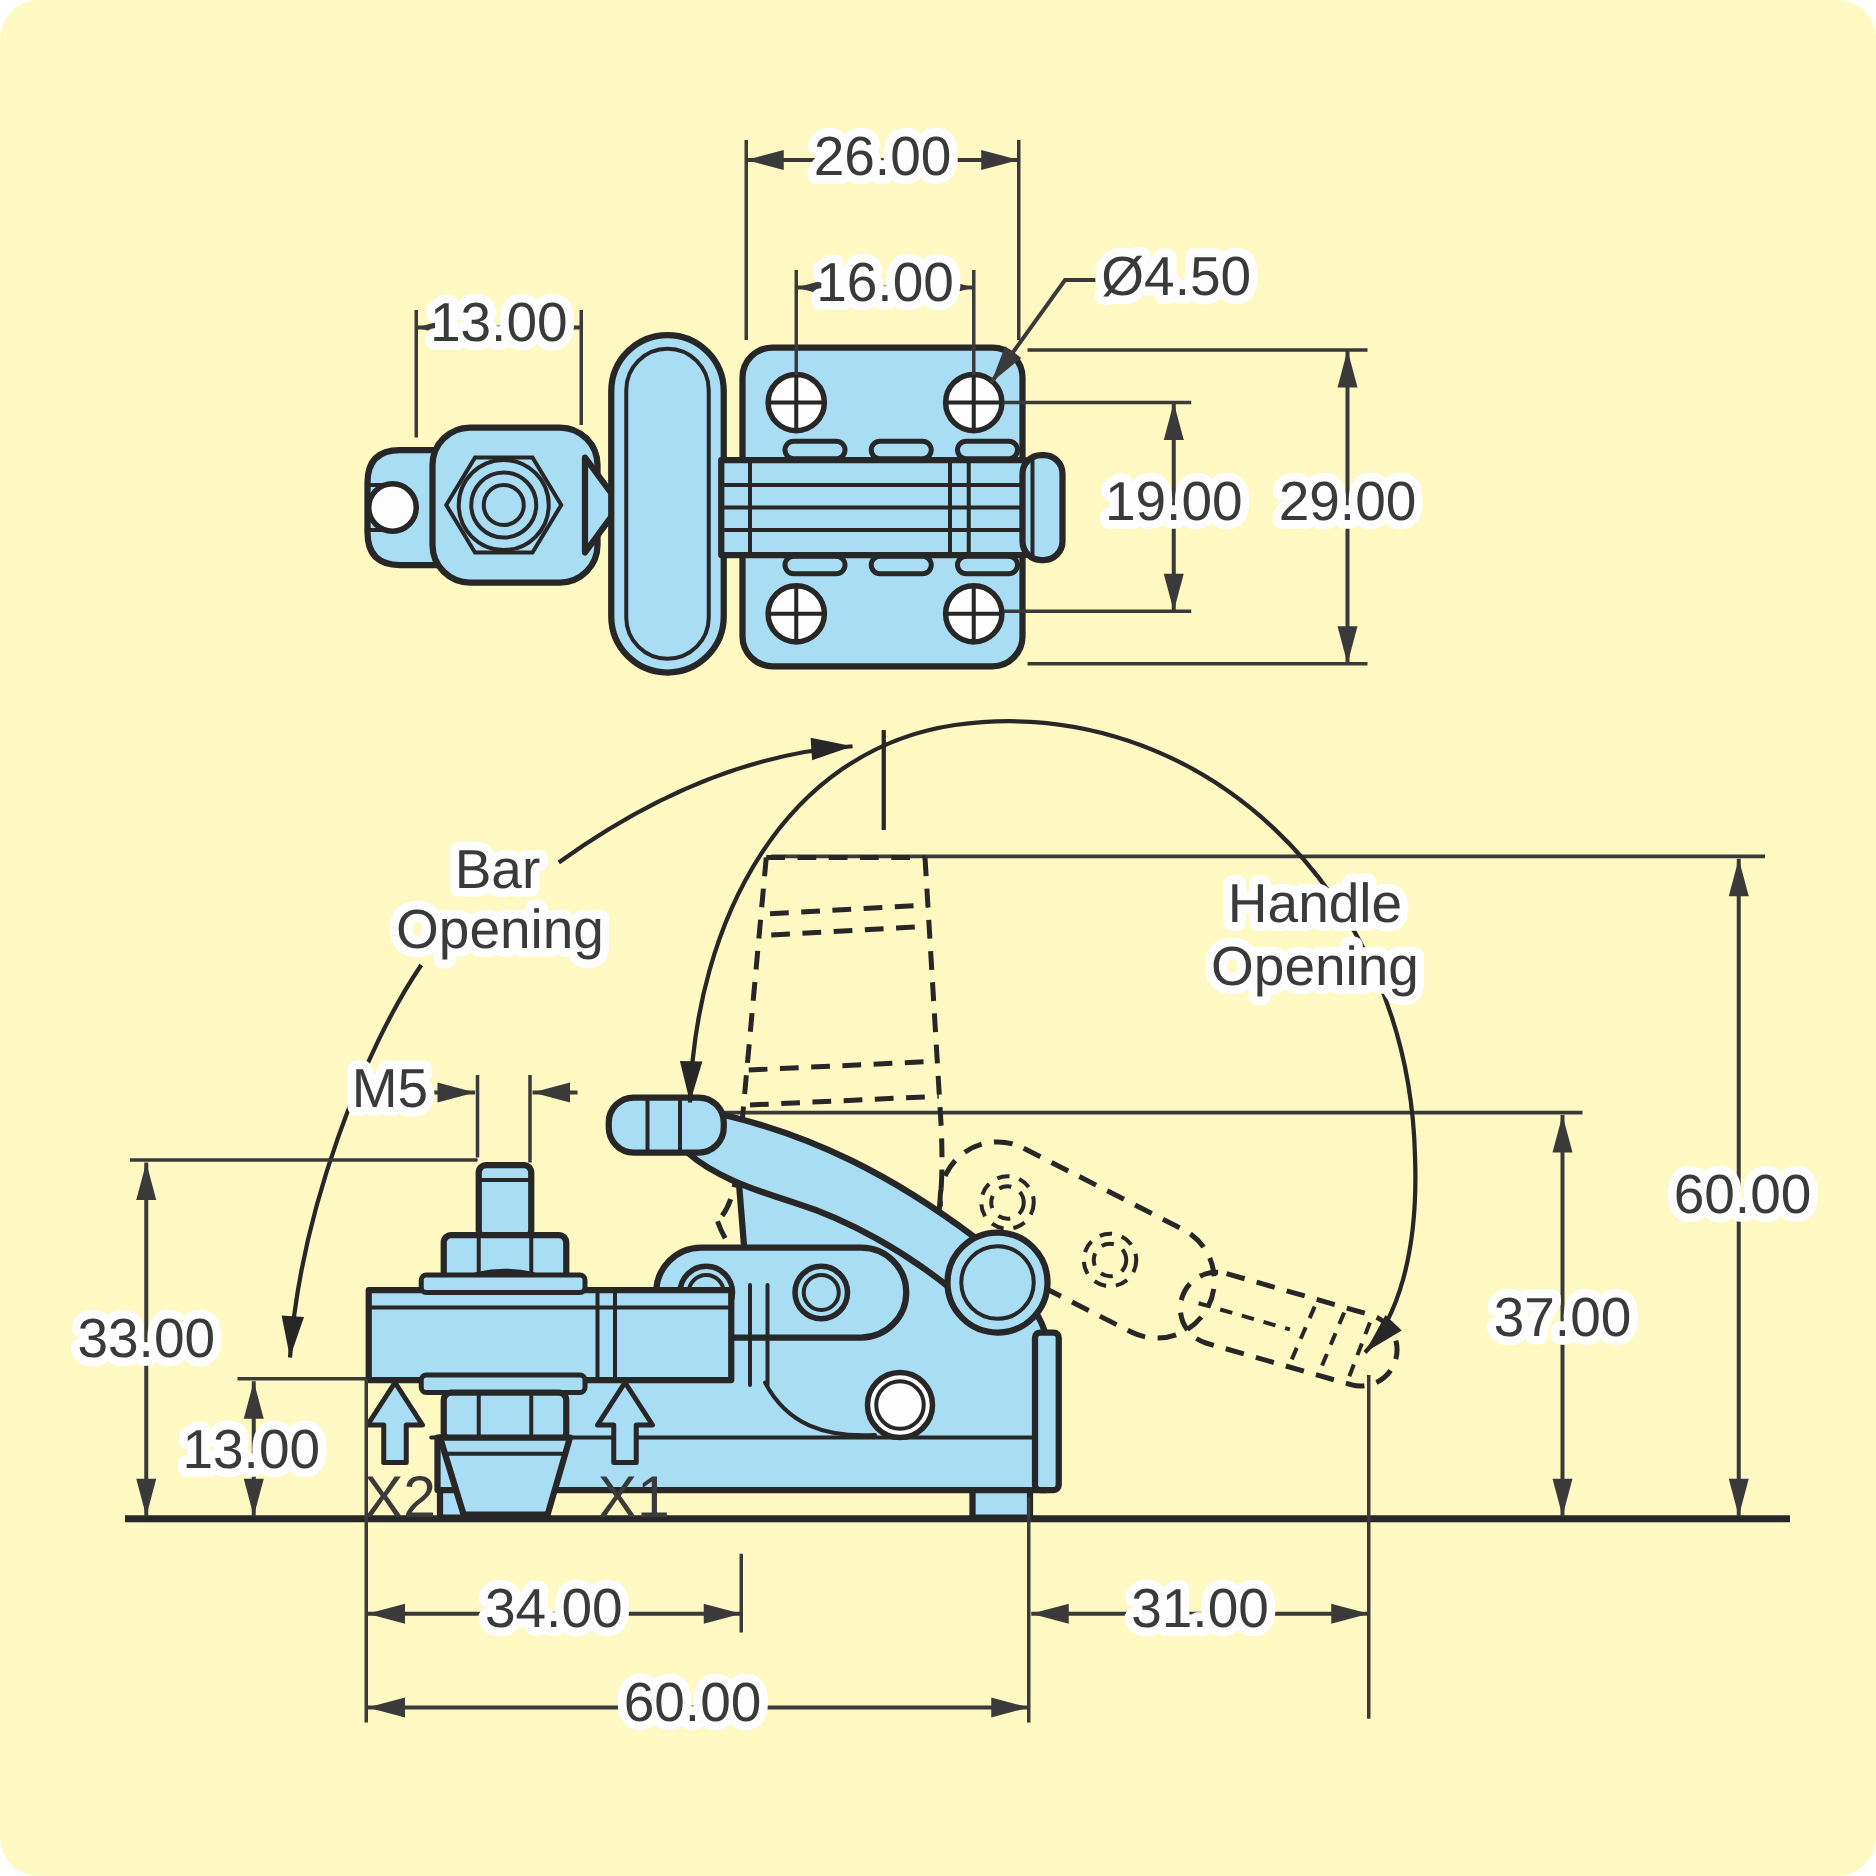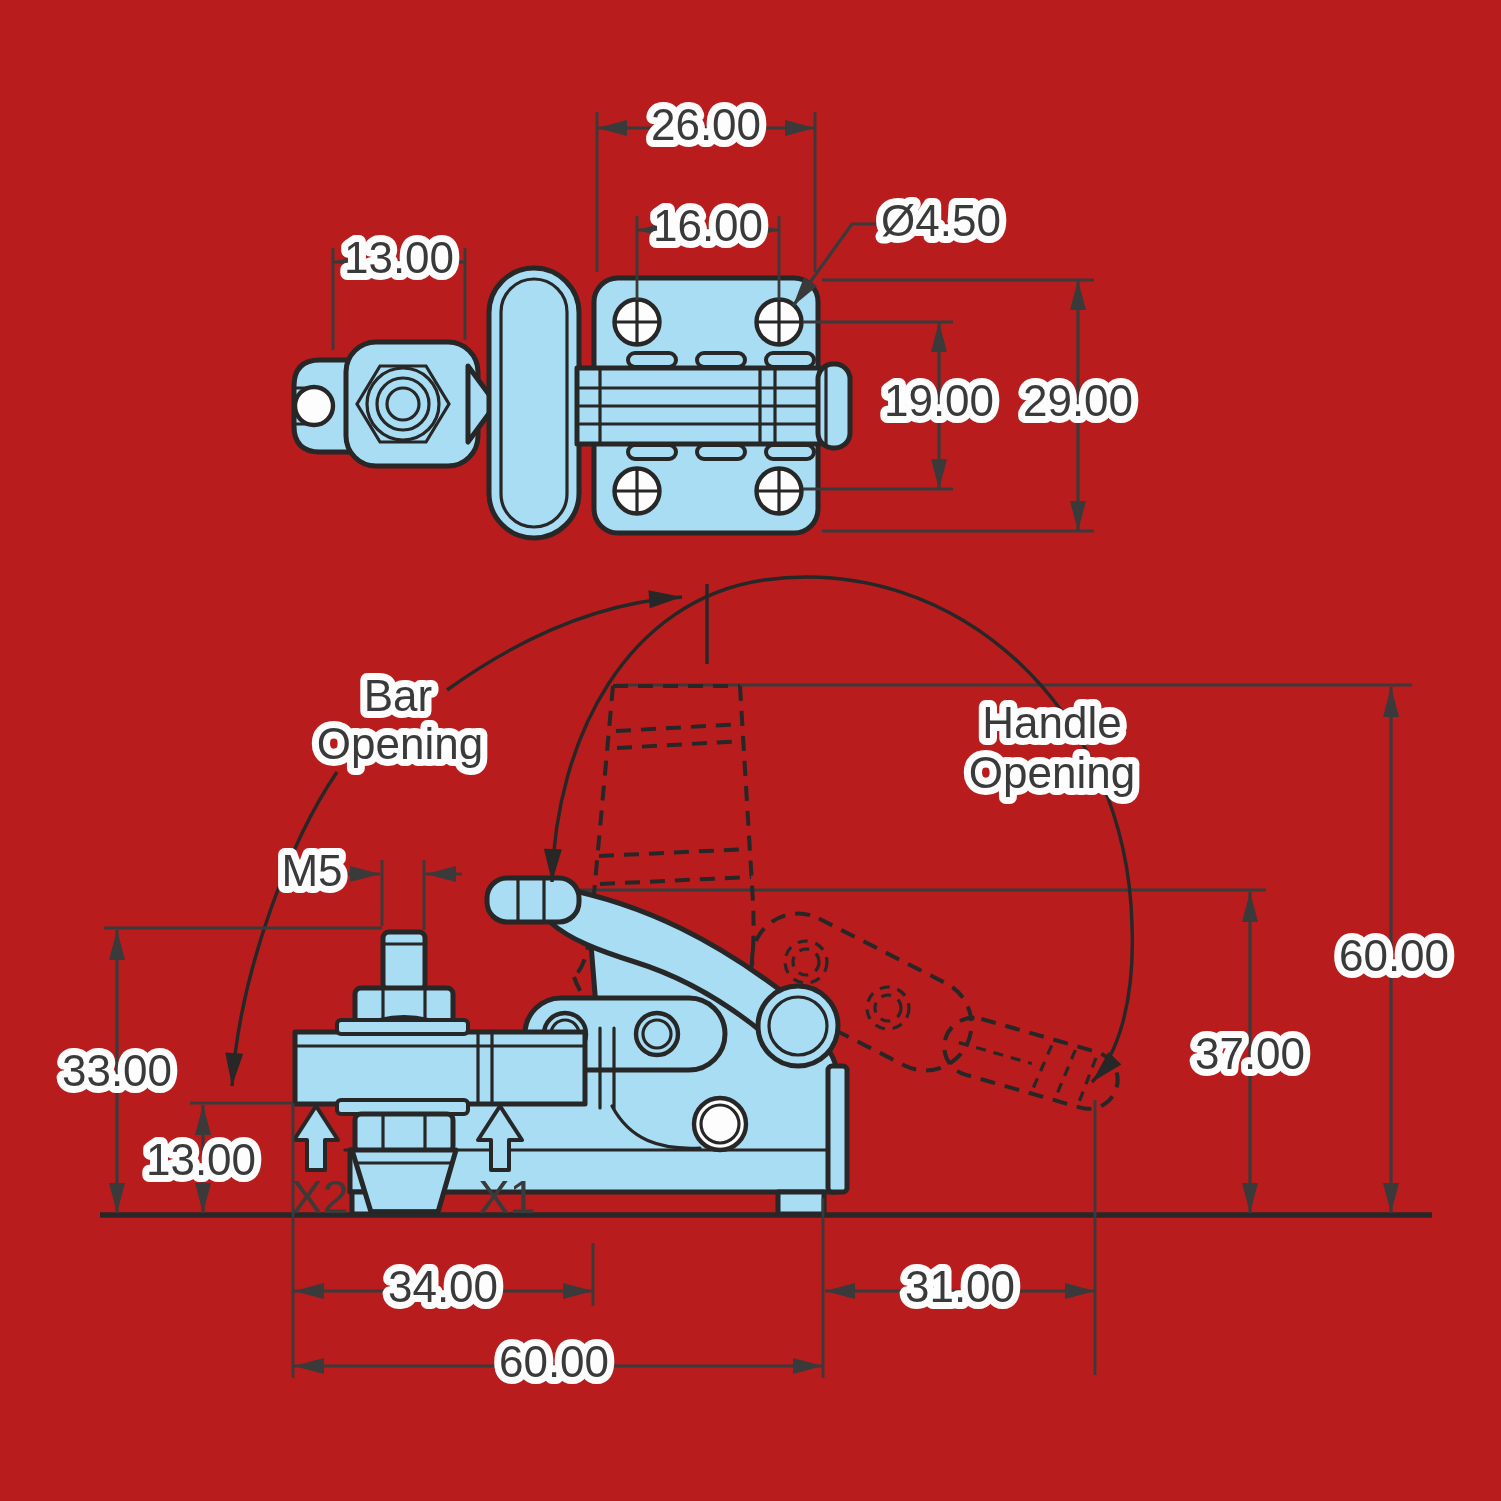--- a/index.html
+++ b/index.html
@@ -1,16 +1,16 @@
 <!DOCTYPE html>
 <html><head>
 <meta charset="utf-8">
 <style>
   html,body { margin:0; padding:0; background:#ffffff; }
-  .canvas { width:1501px; height:1501px; background:#b91c1c; position:relative; overflow:hidden; }
+  .canvas { width:1501px; height:1501px; background:#fef9c3; position:relative; overflow:hidden;border-radius:31px; }
   svg { display:block; }
   .fillpart { fill:#a9ddf3; stroke:#272727; stroke-width:5; stroke-linejoin:round; }
   .white    { fill:#fdfdfd; stroke:#272727; stroke-width:4.4; }
   .in   { fill:none; stroke:#272727; stroke-width:3.2; stroke-linecap:round; }
   .dash { fill:none; stroke:#272727; stroke-width:4; stroke-dasharray:15 10; }
   .dash2{ fill:none; stroke:#272727; stroke-width:3.2; stroke-dasharray:10 8; }
   .dim  { stroke:#3a3a3a; stroke-width:3.2; fill:none; }
   .ext  { stroke:#3a3a3a; stroke-width:2.8; fill:none; }
   .thin { stroke:#3a3a3a; stroke-width:3; fill:none; }
   .ground { stroke:#272727; stroke-width:5.5; fill:none; }

